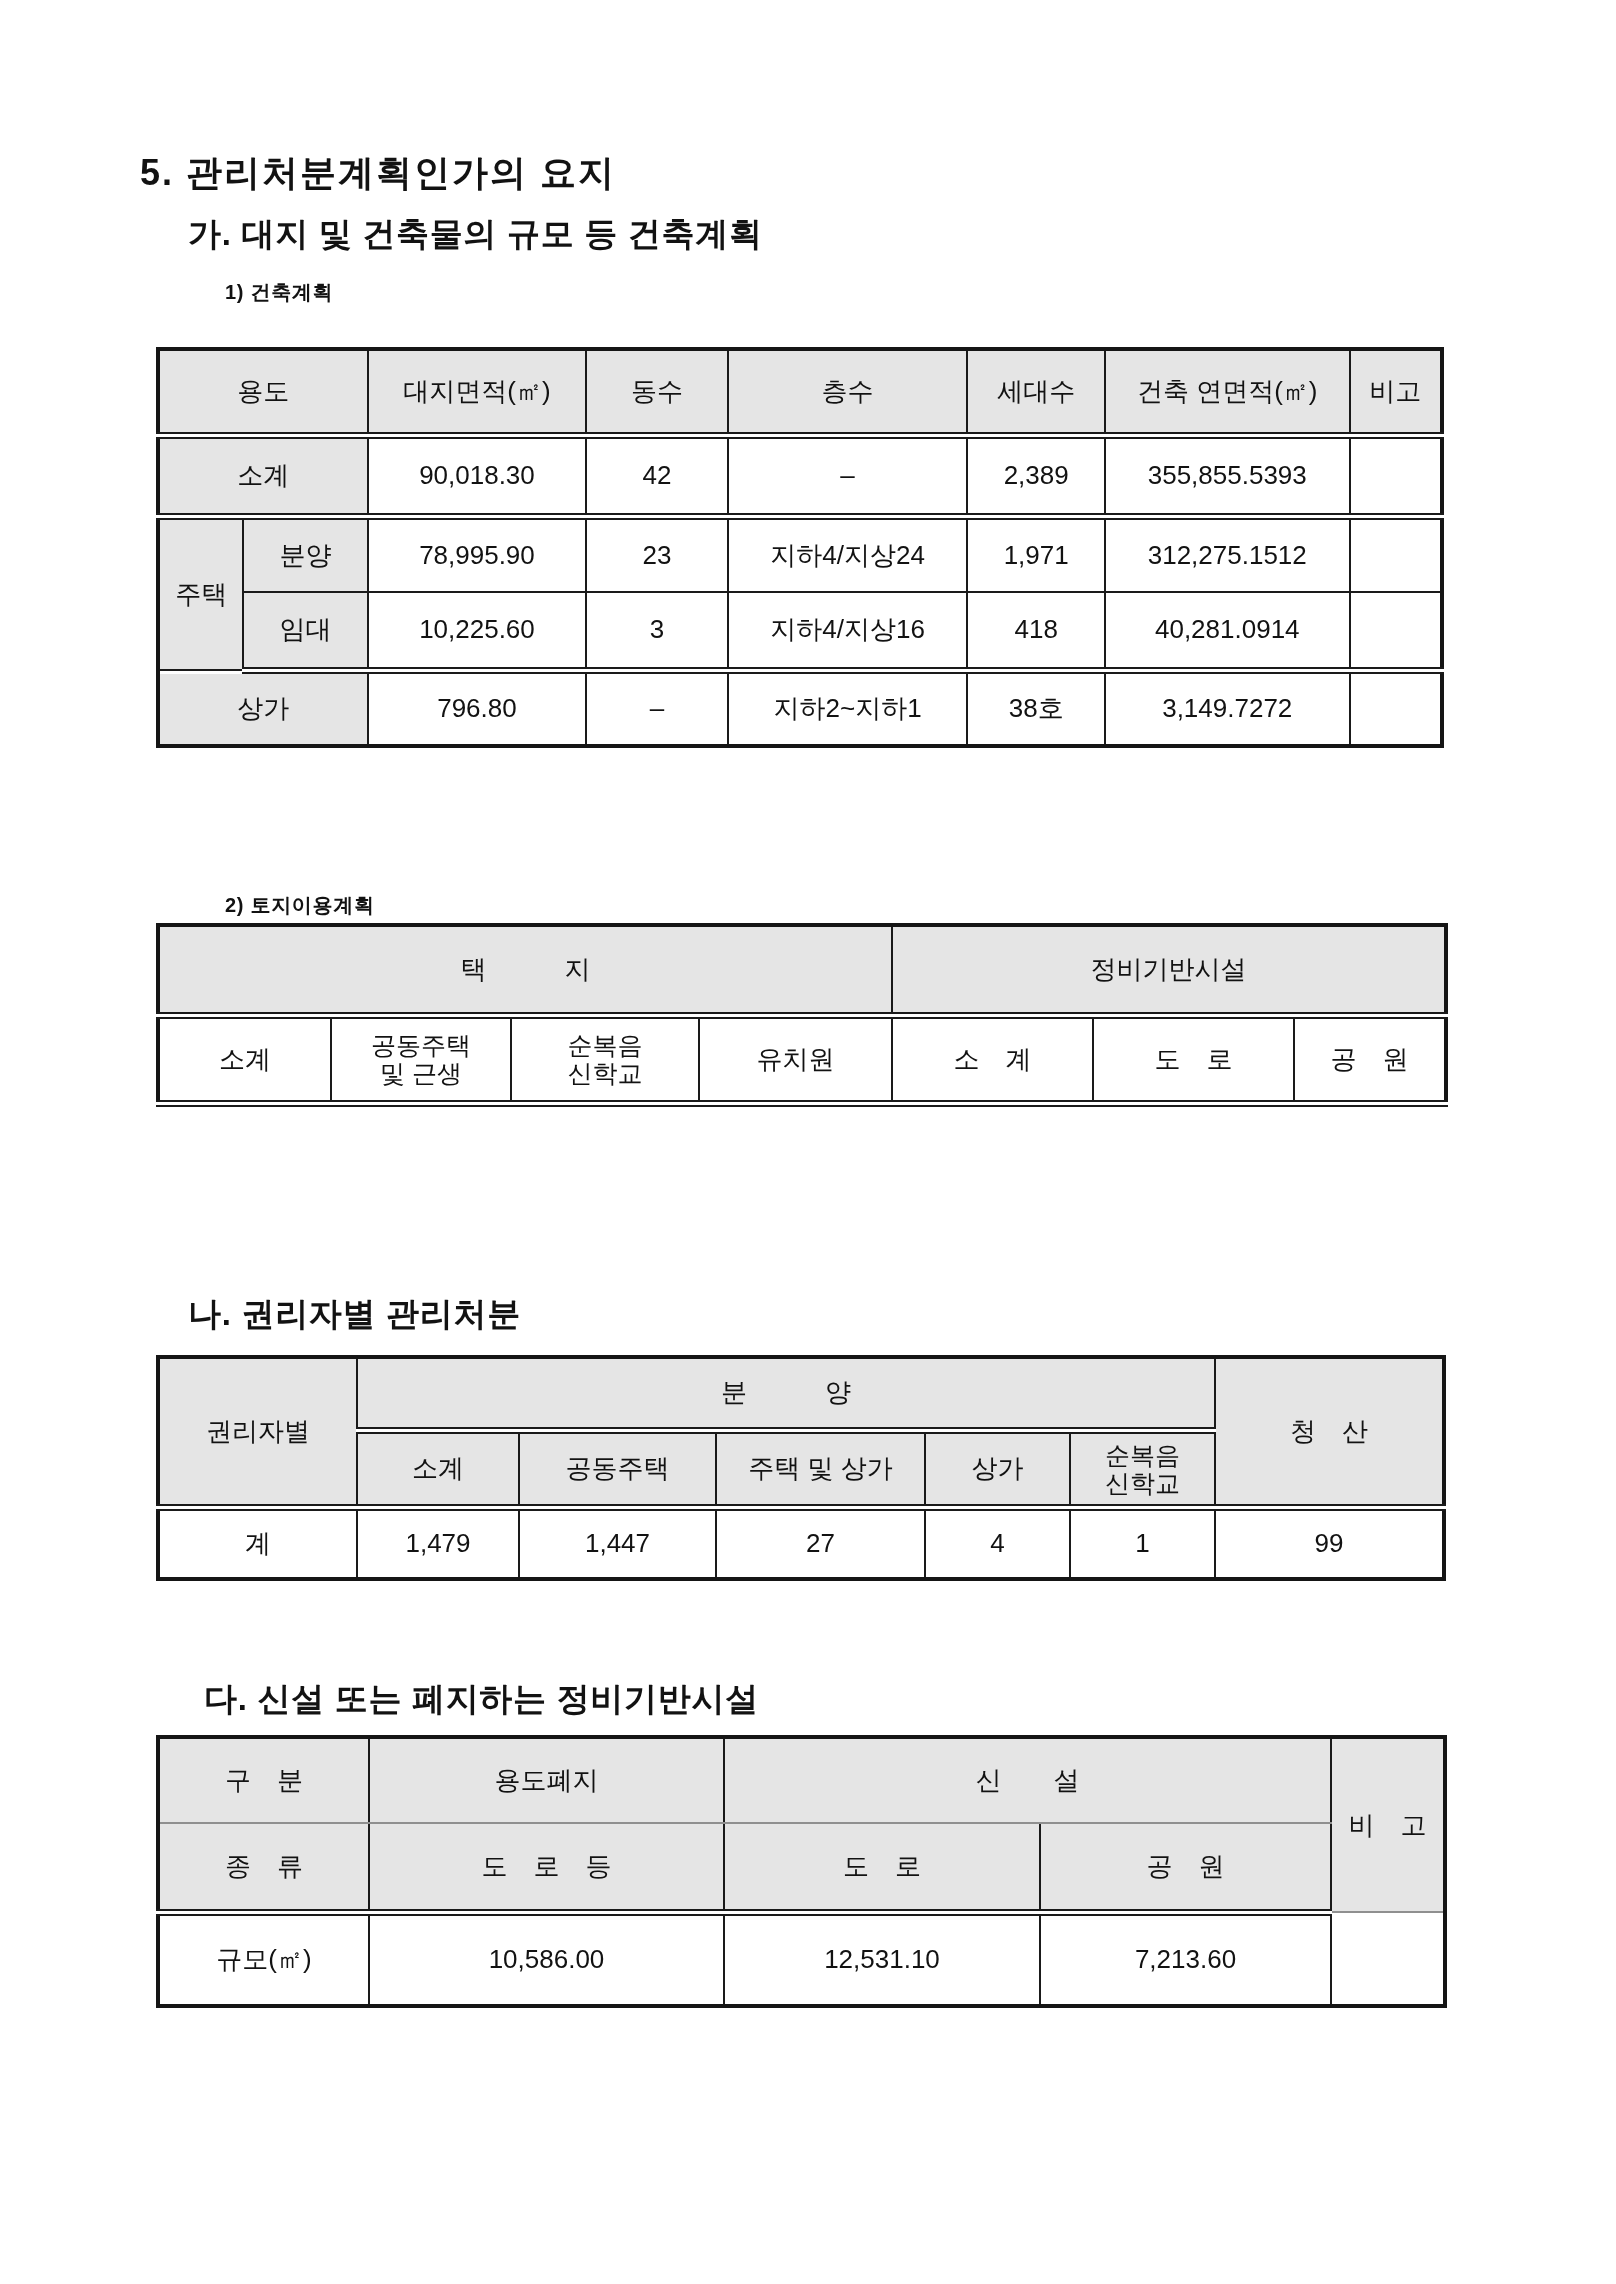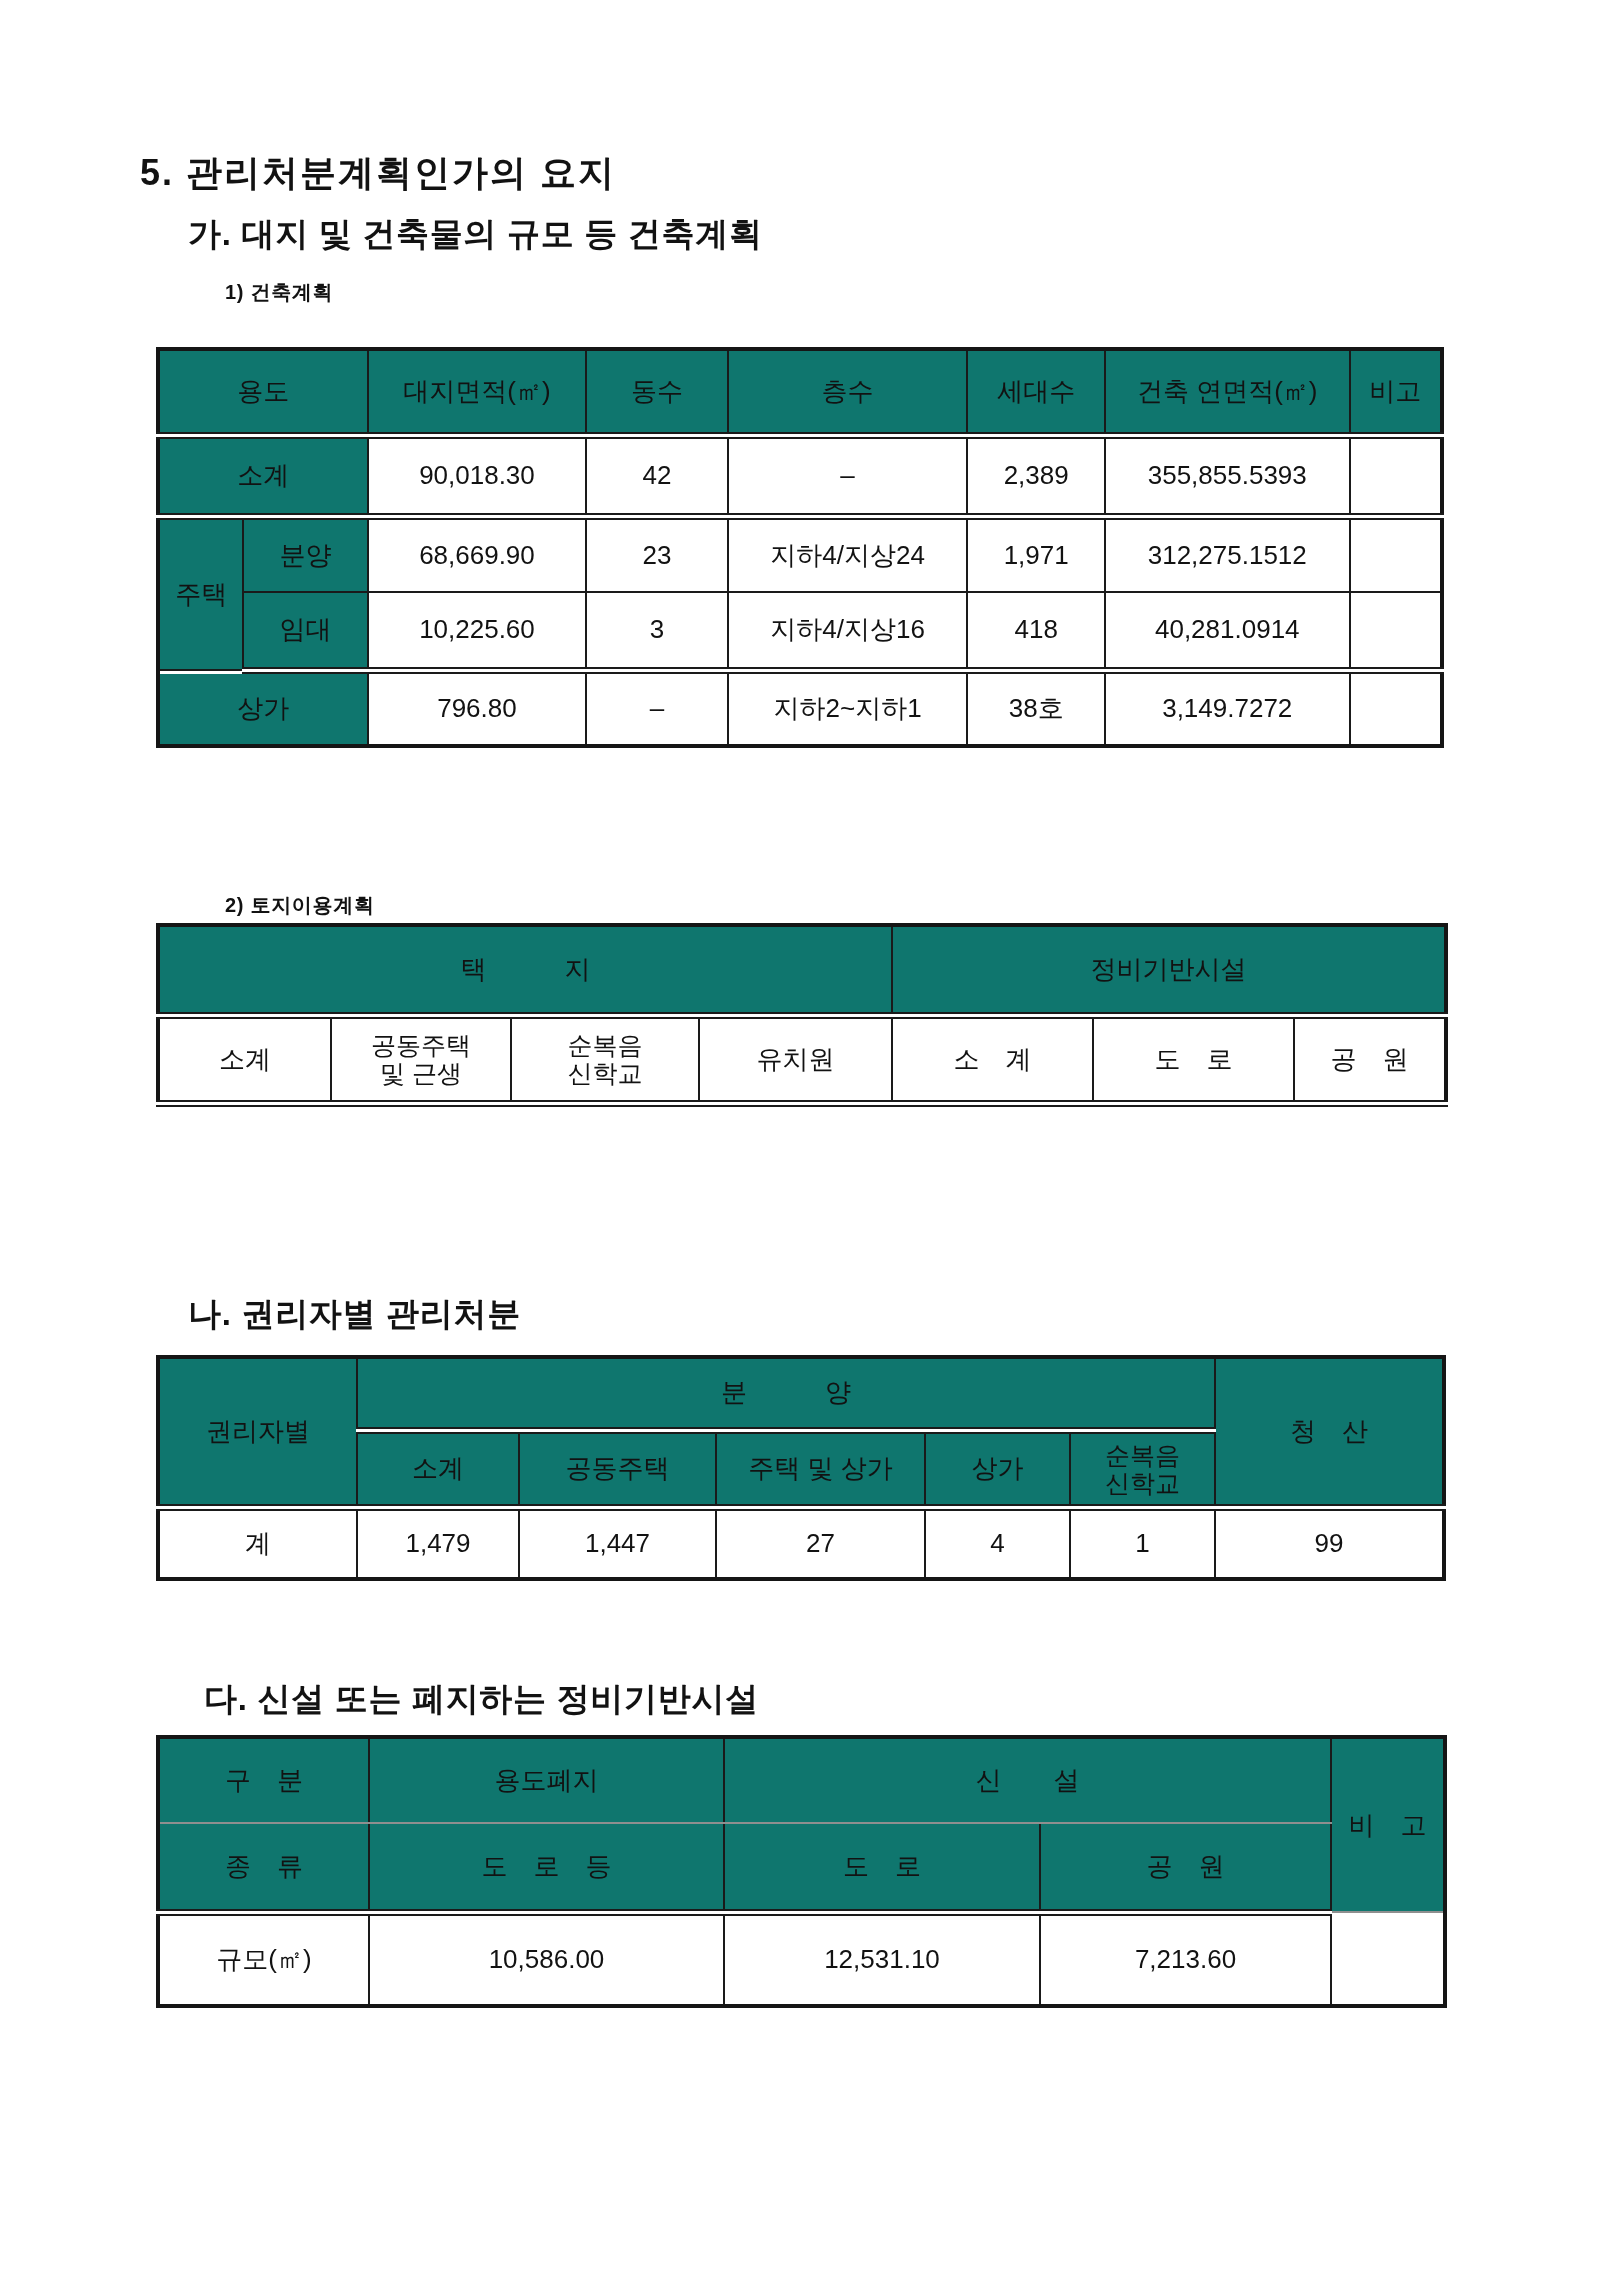--- a/index.html
+++ b/index.html
@@ -24,21 +24,21 @@
   }
   table.doc td{
     border:2px solid #1a1a1a;
     text-align:center;
     vertical-align:middle;
     font-size:26px;
     padding:0;
     overflow:hidden;
     white-space:nowrap;
   }
-  .gray{background:#0f766e;}
+  .gray{background:#e5e5e5;}
   tr.sepd > td{border-bottom-width:7.2px;border-bottom-style:double;}
   td.bd{border-bottom-width:7.2px;border-bottom-style:double;}
   tr.septhin > td{border-bottom:2px solid #8f8f8f;}
   .two-line div{line-height:1.12;font-size:25px;}
 </style>
 </head>
 <body>
 
 <div class="abs doc-title" style="left:140px;top:149px;">5. 관리처분계획인가의 요지</div>
 
@@ -72,21 +72,21 @@
     <td>90,018.30</td>
     <td>42</td>
     <td>–</td>
     <td>2,389</td>
     <td>355,855.5393</td>
     <td></td>
   </tr>
   <tr style="height:76px;">
     <td rowspan="2" class="gray bd">주택</td>
     <td class="gray">분양</td>
-    <td>68,669.90</td>
+    <td>78,995.90</td>
     <td>23</td>
     <td>지하4/지상24</td>
     <td>1,971</td>
     <td>312,275.1512</td>
     <td></td>
   </tr>
   <tr class="sepd" style="height:78px;">
     <td class="gray">임대</td>
     <td>10,225.60</td>
     <td>3</td>

